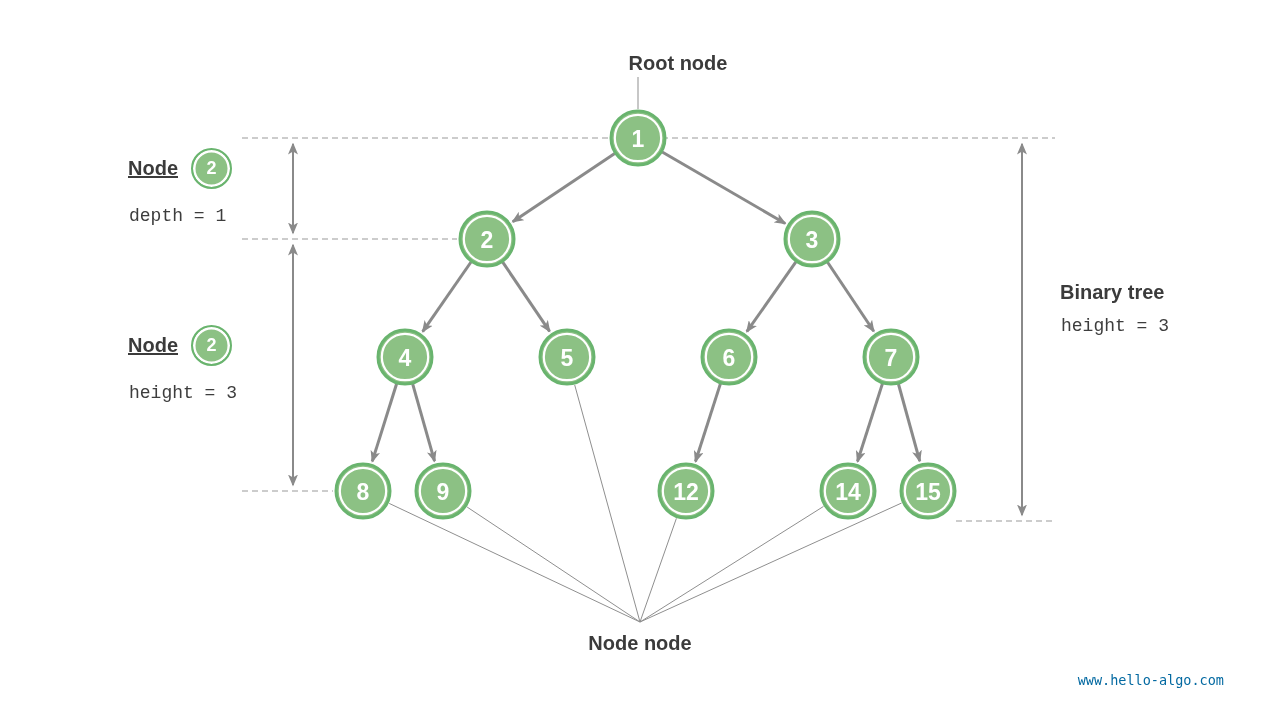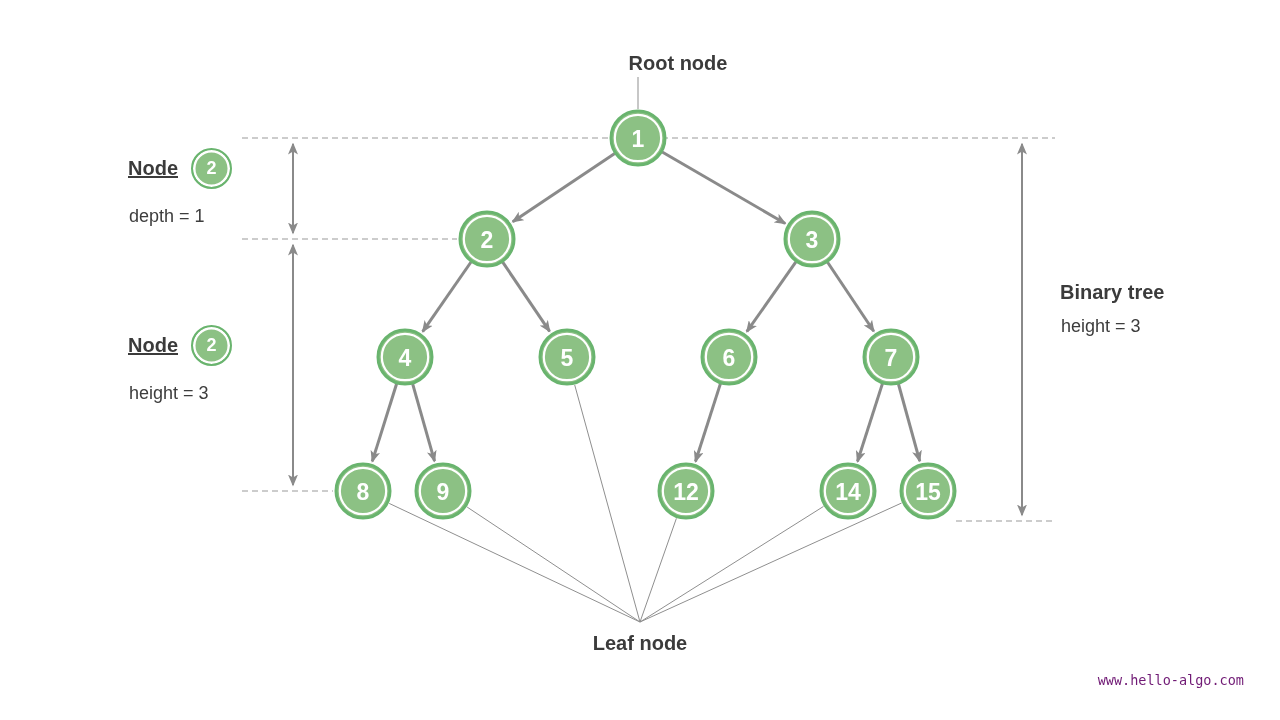--- a/index.html
+++ b/index.html
@@ -14,21 +14,21 @@
   .lbl{
     position:absolute;
     color:#3b3b3b;
     font-weight:700;
     font-size:20px;
     white-space:nowrap;
   }
   .lbl-center{transform:translateX(-50%);}
   .mono{
     position:absolute;
-    font-family:Liberation Sans, sans-serif;
+    font-family:Liberation Mono, monospace;
     font-weight:400;
     font-size:18px;
     color:#3d3d3d;
     white-space:nowrap;
   }
   .annot{
     position:absolute;
     display:flex;
     align-items:center;
     gap:13px;
@@ -46,25 +46,25 @@
     background:var(--node-fill,#8cc184);
     border:2px solid var(--node-border,#69b46e);
     box-shadow:inset 0 0 0 2.5px #ffffff;
     display:flex;align-items:center;justify-content:center;
     color:#ffffff;
     font-weight:700;
     font-size:18px;
   }
   .watermark{
     position:absolute;
-    right:36px;
+    right:56px;
     top:672px;
     font-family:"DejaVu Sans Mono", monospace;
     font-size:13.5px;
-    color:#701a75;
+    color:#0369a1;
     white-space:nowrap;
     text-align:right;
   }
 </style>
 </head>
 <body>
 
 <div id="canvas">
 
   <svg id="tree-svg" width="1280" height="720" viewBox="0 0 1280 720">
@@ -170,17 +170,17 @@
 
   <div class="annot" style="left:128px; top:324px;">
     <span class="annot-title">Node</span>
     <span class="badge">2</span>
   </div>
   <div class="mono" style="left:129px; top:383px;">height = 3</div>
 
   <div class="lbl" style="left:1060px; top:281px;">Binary tree</div>
   <div class="mono" style="left:1061px; top:316px;">height = 3</div>
 
-  <div class="lbl lbl-center" style="left:640px; top:632px;">Leaf node</div>
+  <div class="lbl lbl-center" style="left:640px; top:632px;">Node node</div>
 
   <div class="watermark">www.hello-algo.com</div>
 
 </div>
 
 </body></html>

